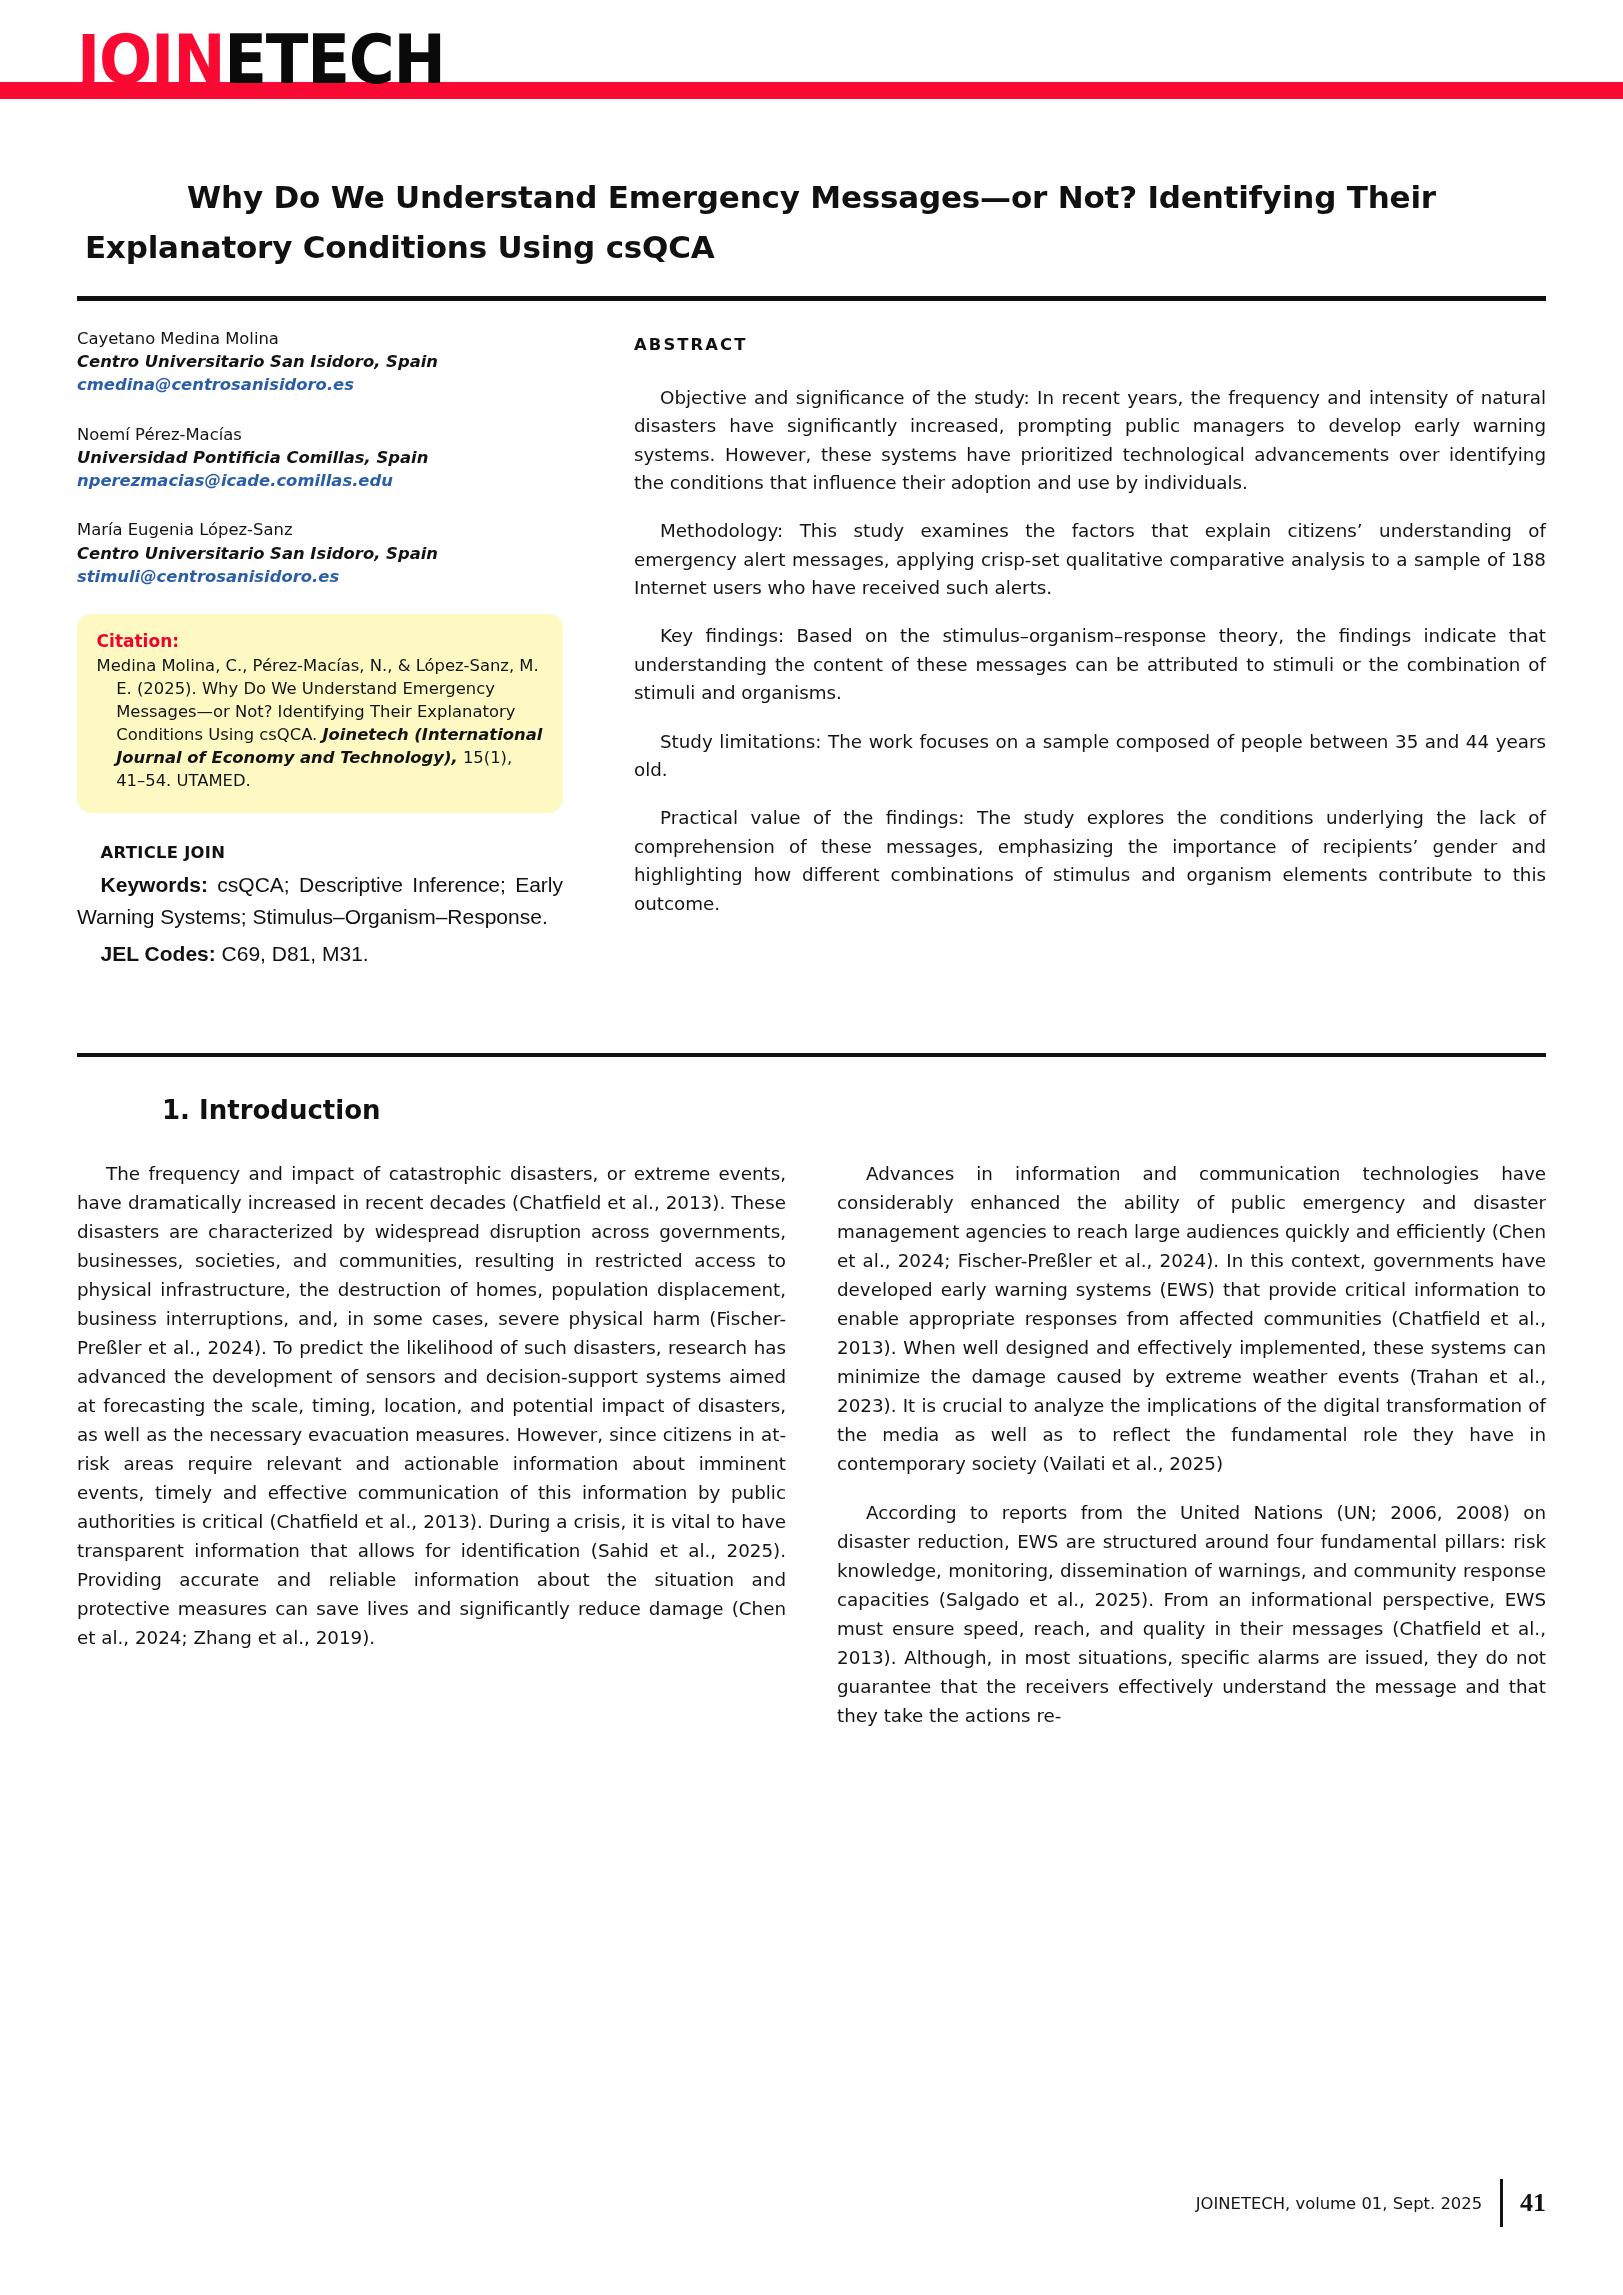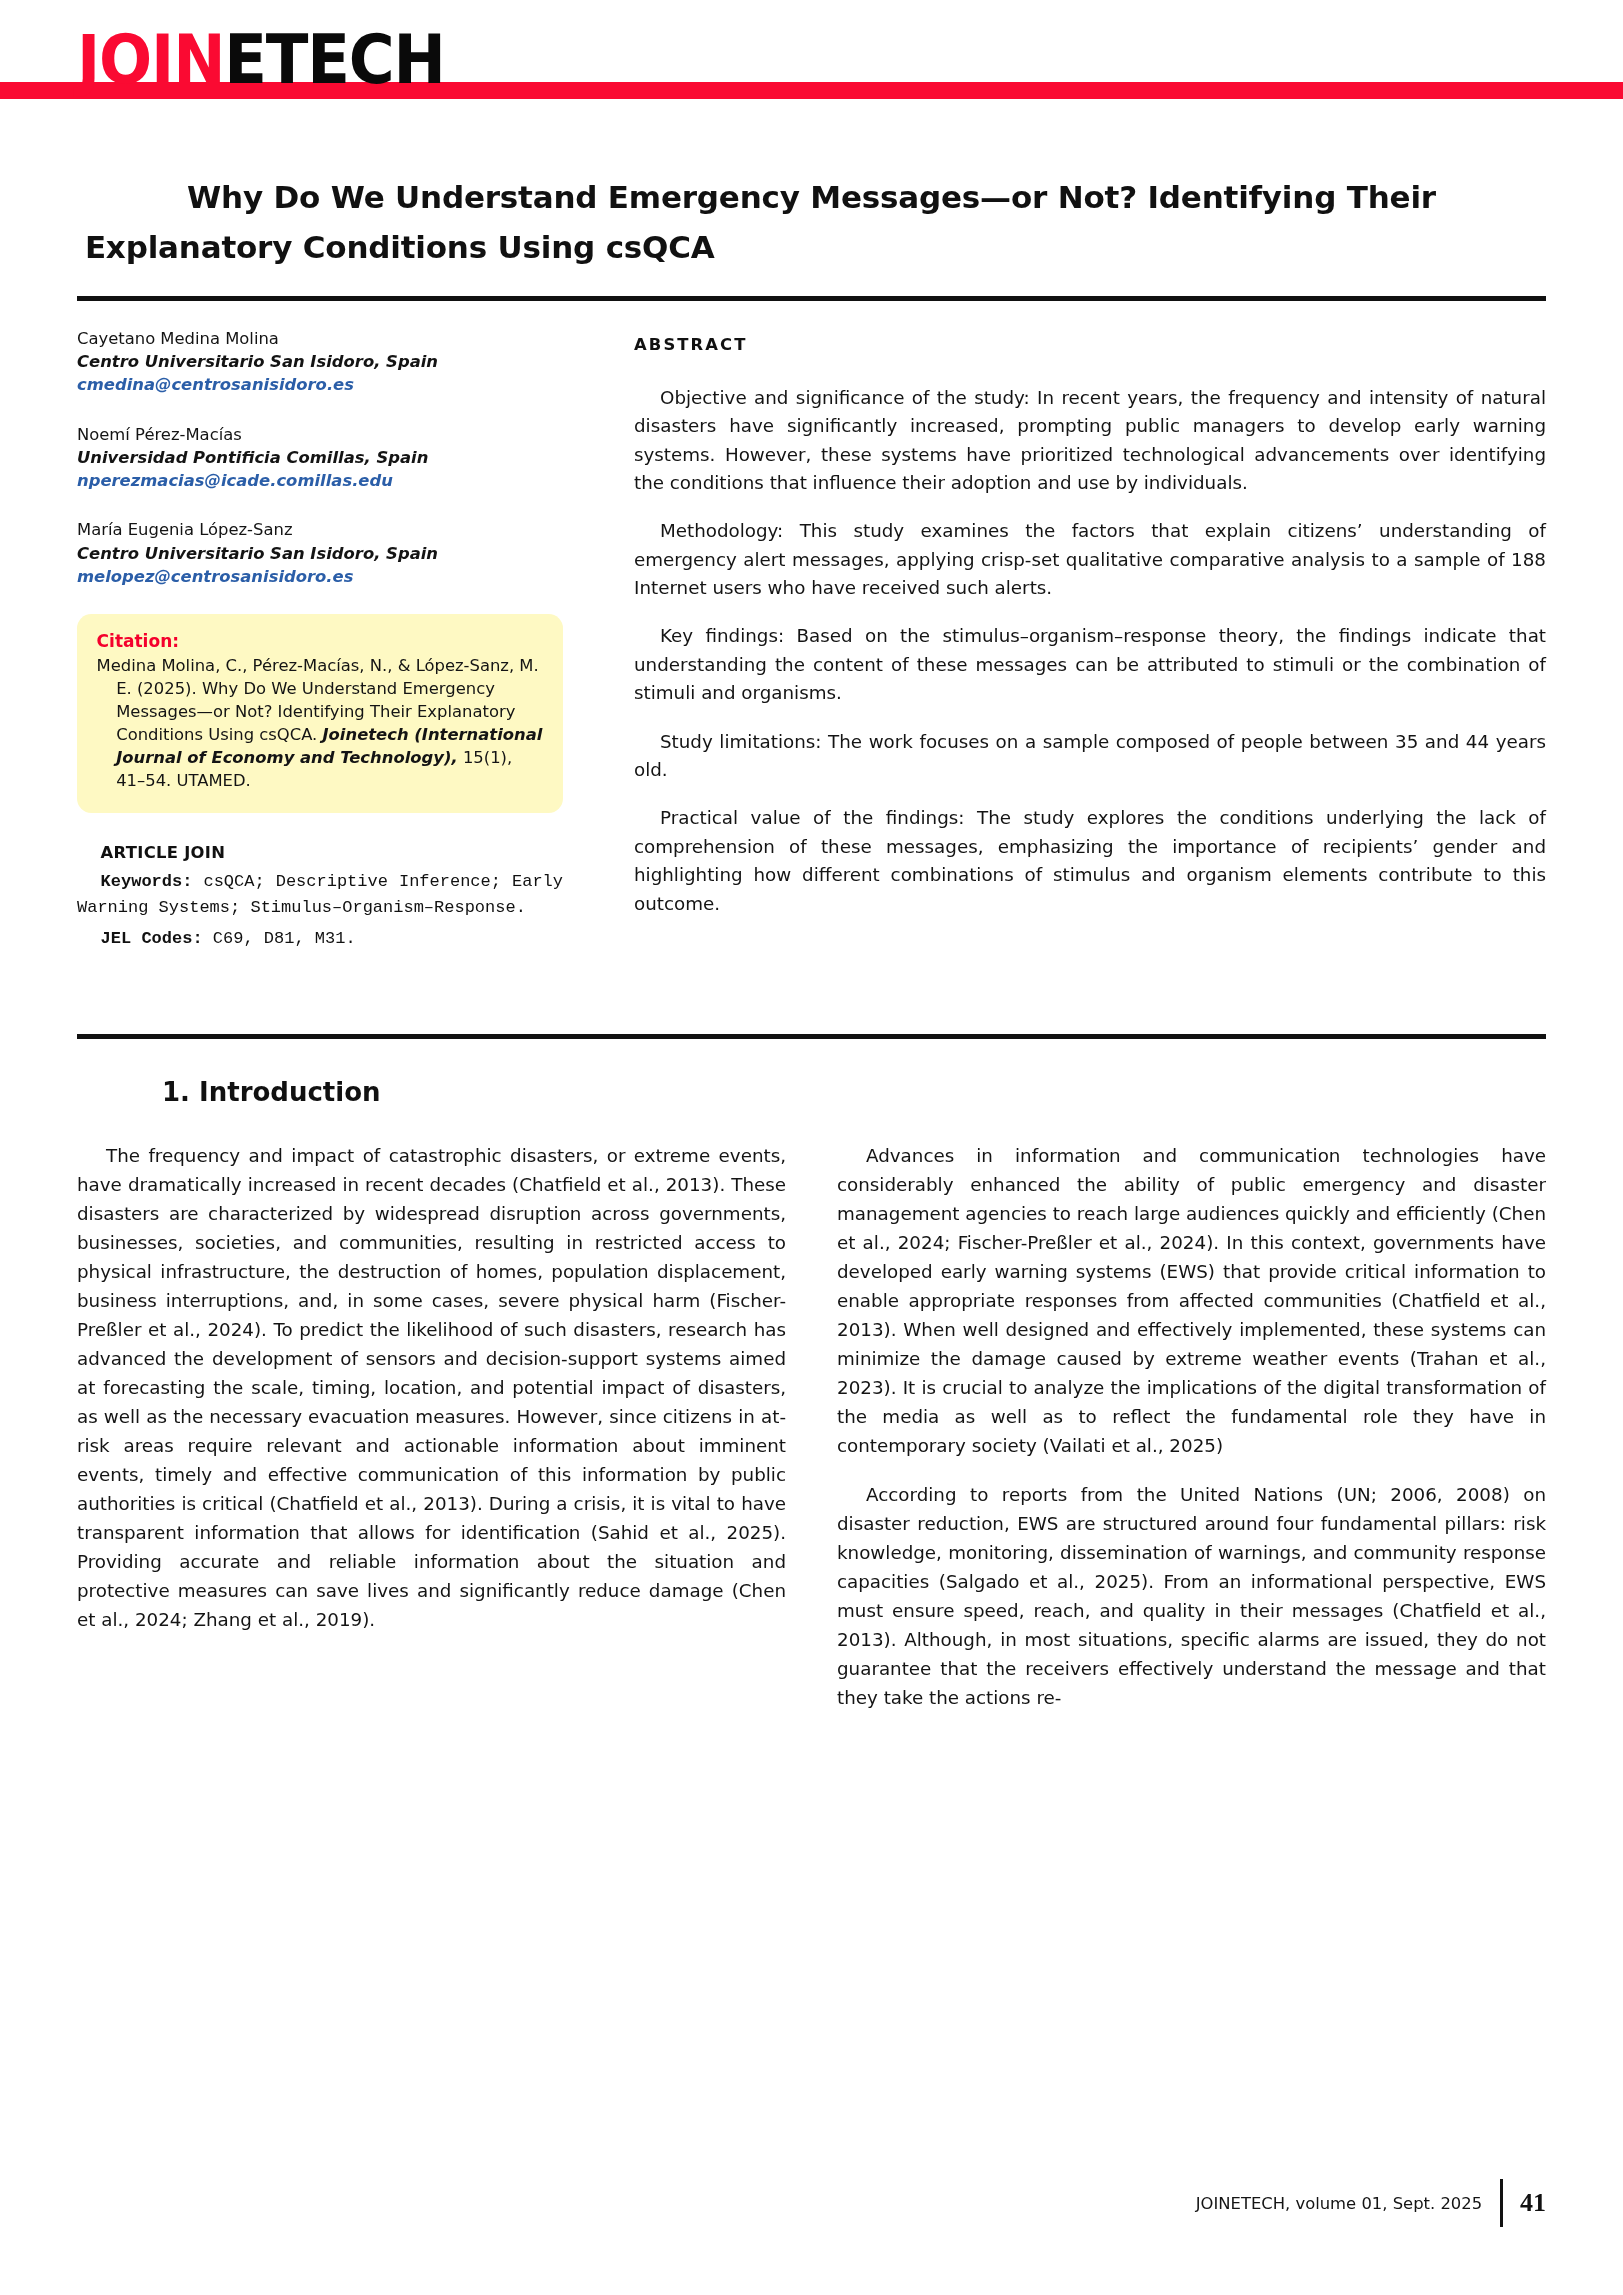--- a/index.html
+++ b/index.html
@@ -153,22 +153,22 @@
   .article-info { margin-top: 19.6px; }
   .ai-heading {
     font-family: "DejaVu Sans", sans-serif;
     font-size: 16.4px;
     font-weight: bold;
     letter-spacing: 0.3px;
     margin-left: 23.6px;
     margin-bottom: 7.9px;
   }
   .ai-line {
-    font-family: Liberation Mono, monospace;
-    font-size: 17px;
+    font-family: Liberation Sans, sans-serif;
+    font-size: 21px;
     line-height: 1.52;
     text-align: justify;
     text-indent: 23.6px;
     margin-bottom: 5.2px;
   }
   .ai-line b { font-weight: bold; }
 
   
   .abstract-label {
     font-family: "DejaVu Sans", sans-serif;
@@ -278,21 +278,21 @@
 
       <div class="author-group">
         <div class="author-name">Noemí Pérez-Macías</div>
         <div class="author-affil">Universidad Pontificia Comillas, Spain</div>
         <div class="author-email">nperezmacias@icade.comillas.edu</div>
       </div>
 
       <div class="author-group">
         <div class="author-name">María Eugenia López-Sanz</div>
         <div class="author-affil">Centro Universitario San Isidoro, Spain</div>
-        <div class="author-email">melopez@centrosanisidoro.es</div>
+        <div class="author-email">stimuli@centrosanisidoro.es</div>
       </div>
 
       <div class="citation-box">
         <div class="citation-label">Citation:</div>
         <div class="citation-text"><span>Medina Molina, C., Pérez-Macías, N., &amp; López-Sanz, M. E. (2025). Why Do We Understand Emergency Messages—or Not? Identifying Their Explanatory Conditions Using csQCA. </span><span class="cit-ital">Joinetech (International Journal of Economy and Technology),</span><span> 15(1), 41–54. UTAMED.</span></div>
       </div>
 
       <div class="article-info">
         <div class="ai-heading">ARTICLE JOIN</div>
         <div class="ai-line"><b>Keywords:</b> <span>csQCA; Descriptive Inference; Early Warning Systems; Stimulus–Organism–Response.</span></div>

